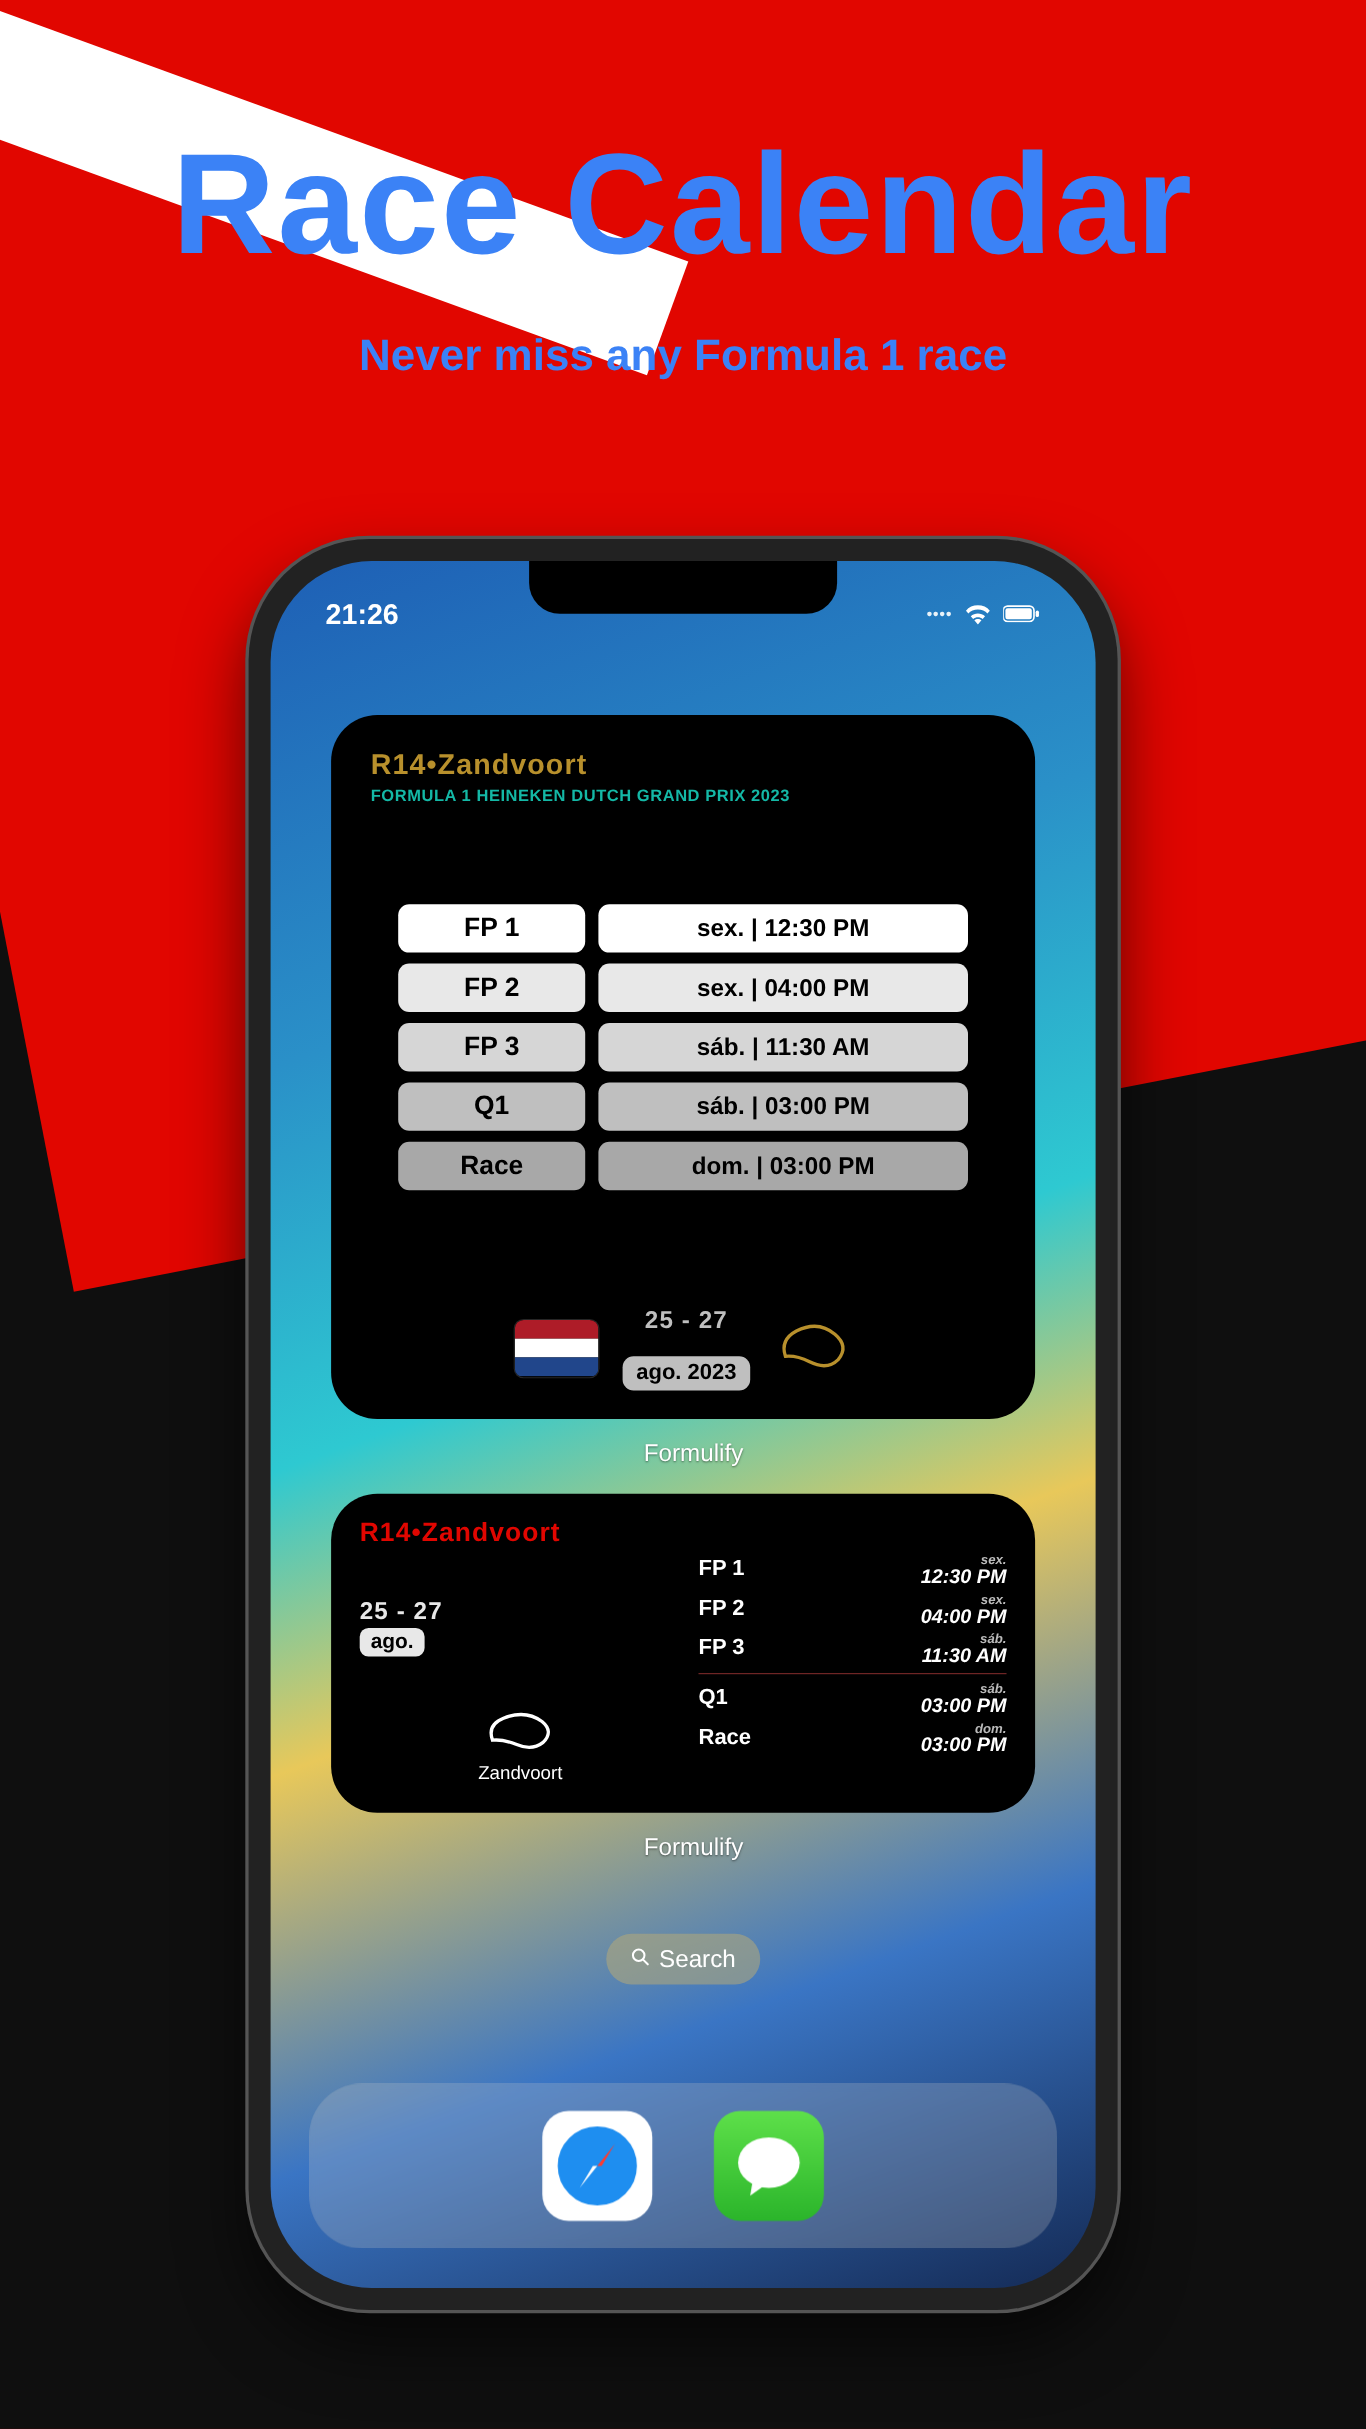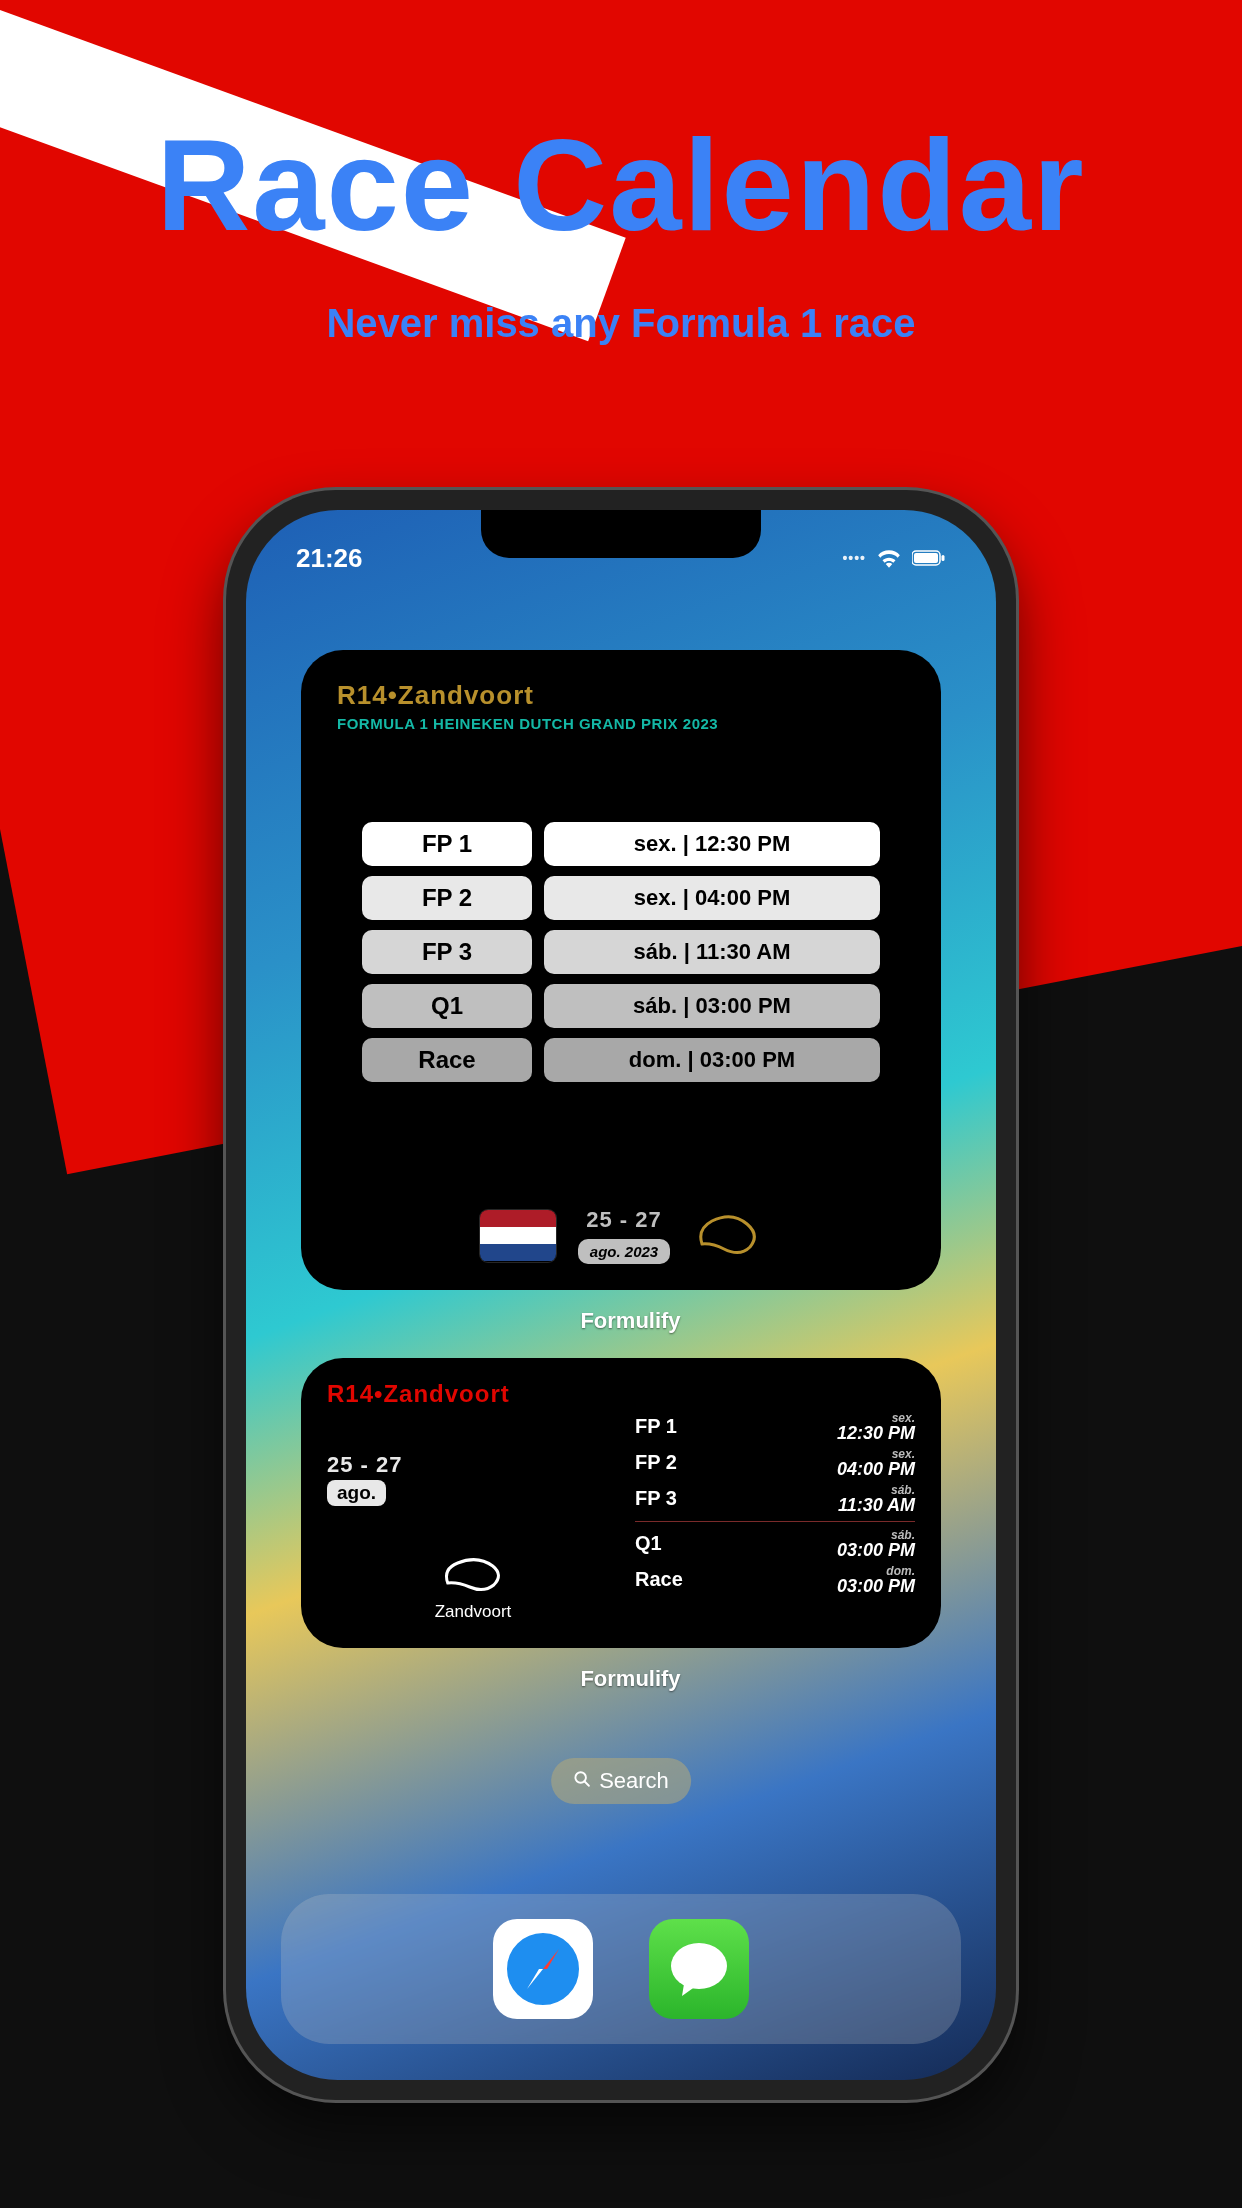--- a/index.html
+++ b/index.html
@@ -41,24 +41,24 @@
   .br-3 { background: #d6d6d6; }
   .br-4 { background: #bfbfbf; }
   .br-5 { background: #a8a8a8; }
 
   .wlg-footer { position: absolute; bottom: 26px; left: 0; right: 0; display: flex; align-items: center; justify-content: center; gap: 22px; }
   .flag { width: 76px; height: 52px; border-radius: 8px; overflow: hidden; display: flex; flex-direction: column; box-shadow: 0 0 0 1px rgba(255,255,255,0.15); }
   .flag div { flex: 1; }
   .flag .r { background: #ae1c28; } .flag .w { background: #fff; } .flag .b { background: #21468b; }
   .date-col { text-align: center; }
   .date-top { color: #bfbfbf; font-weight: 800; font-size: 22px; letter-spacing: 1px; }
-  .date-bot { background: #bfbfbf; color: #000; font-weight: 900; font-size: 15px; padding: 4px 12px; border-radius: 10px; margin-top: 6px; font-style: italic; }
+  .date-bot { background: #bfbfbf; color: #000; font-weight: 900; font-size: 20px; padding: 4px 12px; border-radius: 10px; margin-top: 20px; }
   .track-icon svg { width: 70px; height: 50px; }
 
-  .widget-label { position: absolute; left: 50%; transform: translateX(-50%); color: #fff; font-size: 22px; font-weight: 700; text-shadow: 0 1px 2px rgba(0,0,0,0.5); padding-left: 19px; }
+  .widget-label { position: absolute; left: 50%; transform: translateX(-50%); color: #fff; font-size: 22px; font-weight: 400; text-shadow: 0 1px 2px rgba(0,0,0,0.5); padding-left: 19px; }
   .label1 { top: 798px; }
   .label2 { top: 1156px; }
 
   
   .widget-sm { position: absolute; top: 848px; left: 50%; transform: translateX(-50%); width: 640px; height: 290px; background: #000; border-radius: 42px; padding: 22px 26px; color: #fff; display: flex; gap: 16px; }
   .wsm-left { flex: 1; position: relative; }
   .wsm-title { color: #e10600; font-weight: 900; font-size: 24px; letter-spacing: 1px; }
   .wsm-date { margin-top: 44px; }
   .wsm-date-top { font-weight: 900; font-size: 22px; letter-spacing: 1px; color: #e8e8e8; }
   .wsm-date-bot { display: inline-block; background: #e8e8e8; color: #000; font-weight: 900; font-size: 19px; padding: 2px 10px; border-radius: 8px; margin-top: 2px; }

